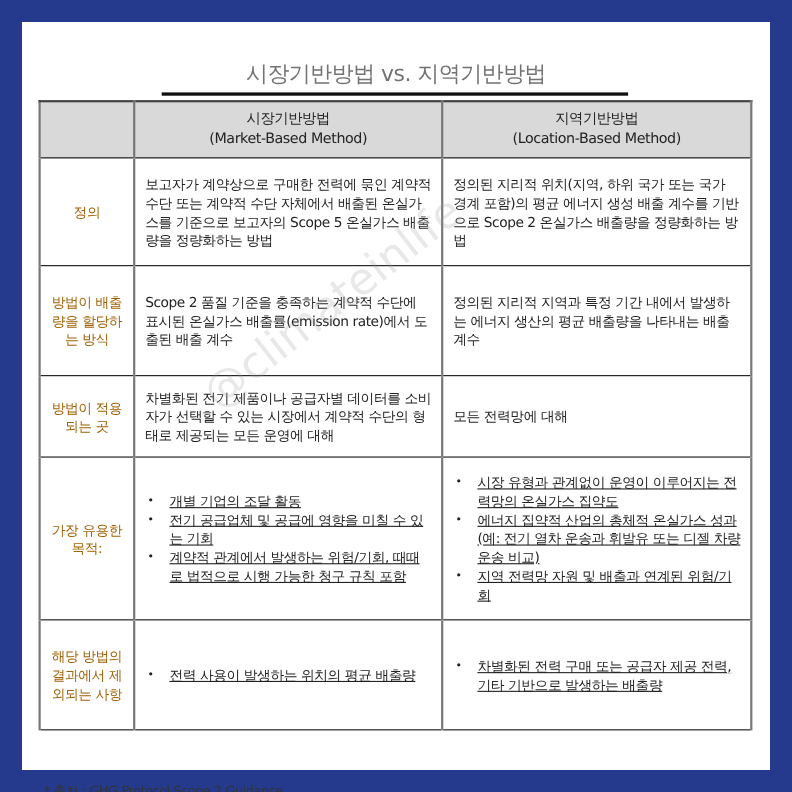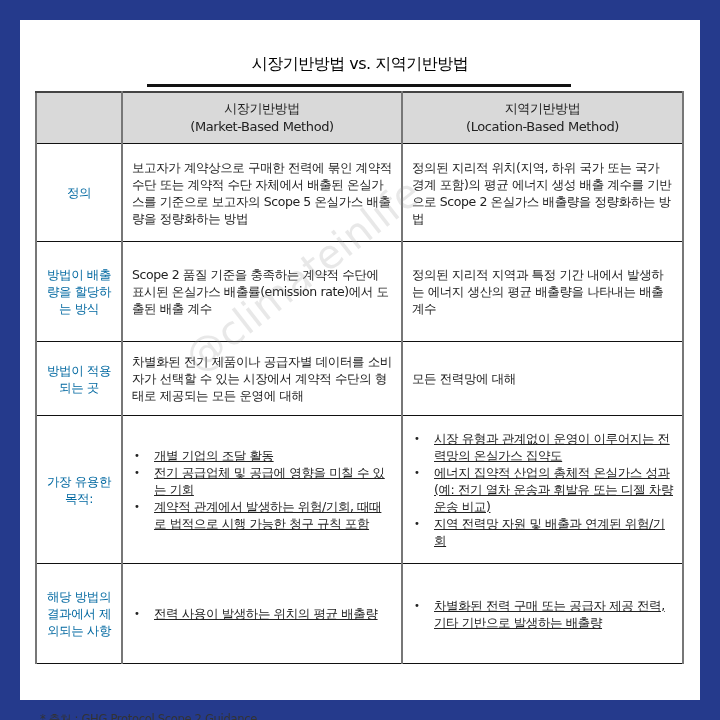--- a/index.html
+++ b/index.html
@@ -15,22 +15,22 @@
     position: absolute;
     left: 20px; top: 20px;
     width: 680px; height: 680px;
     background: #ffffff;
   }
   .title {
     position: absolute;
     left: 0; width: 680px;
     top: 34px;
     text-align: center;
-    font-size: 16px;
-    color: #000000;
+    font-size: 20px;
+    color: #737373;
     letter-spacing: -0.5px;
   }
   .title-rule {
     position: absolute;
     left: 127px; top: 64px;
     width: 424px; height: 3px;
     background: #111;
   }
   table.cmp {
     position: absolute;
@@ -57,21 +57,21 @@
     padding: 0;
     font-size: 13px;
     line-height: 18px;
     border-top: 2px solid #444;
   }
   .col-label { width: 86px; }
   .col-market { width: 280px; }
   .col-location { width: 281px; }
   td.rowlabel {
     text-align: center;
-    color: #0369a1;
+    color: #a16207;
     padding: 0 4px;
   }
   td.body {
     padding: 4px 8px 4px 9px;
     color: #222;
   }
   ul.bullets {
     list-style: none;
     margin: 0; padding: 0; text-decoration: underline;
   }

